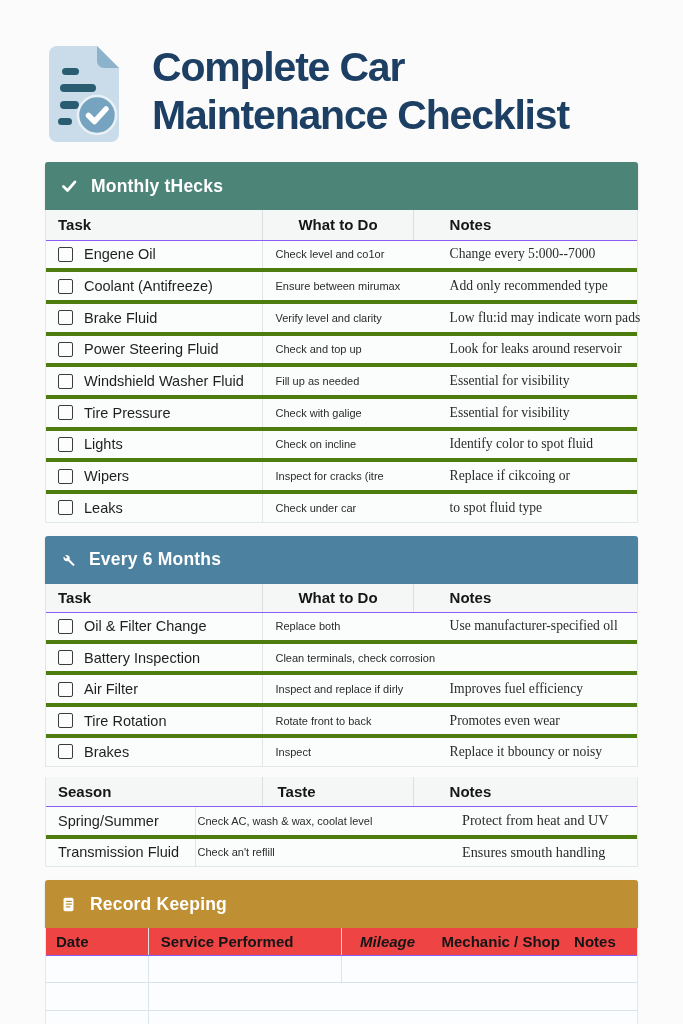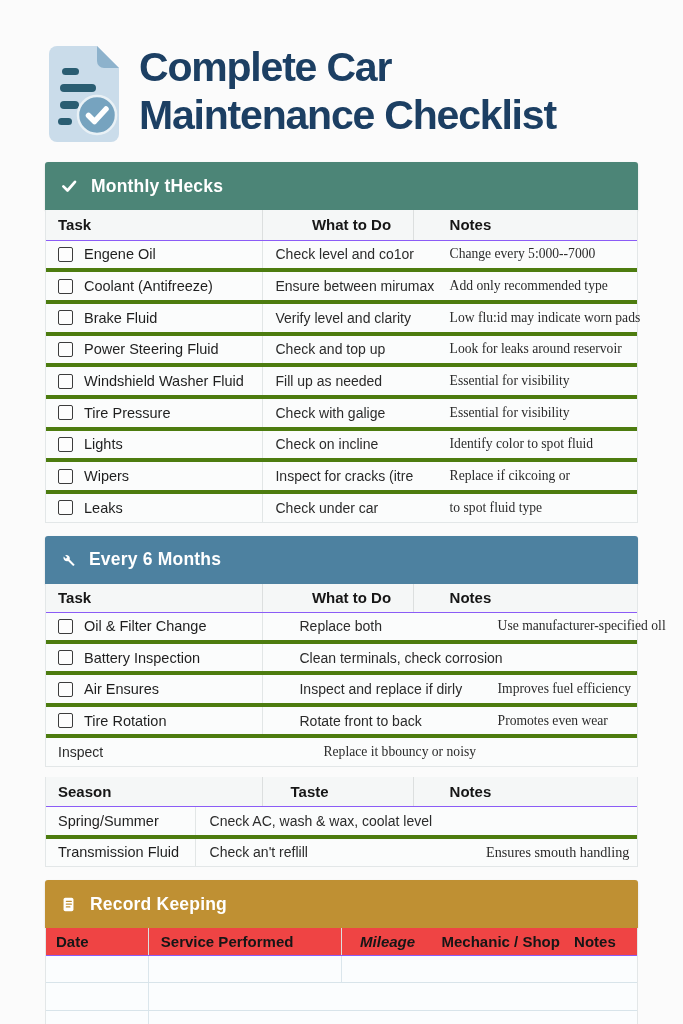--- a/index.html
+++ b/index.html
@@ -5,21 +5,21 @@
   html,body{margin:0;padding:0;}
   body{
     width:683px;height:1024px;overflow:hidden;
     background:#fbfbfb;
     font-family:"Liberation Sans", sans-serif;
     color:#222;
     position:relative;
   }
   
   .page-header{
-    display:flex;align-items:flex-start;gap:14px;
+    display:flex;align-items:flex-start;gap:27px;
     padding:42px 45px 0 45px;height:131px;box-sizing:border-box;
   }
   .doc-icon{width:80px;height:102px;flex:0 0 auto;}
   h1{
     margin:2px 0 0 0;
     font-size:41px;line-height:1.17;letter-spacing:-1.2px;
     font-weight:bold;color:#1c3f63;
   }
   
   .sections{padding:0 45px;}
@@ -42,39 +42,39 @@
   .cols5{grid-template-columns:17.4% 32.7% 14.8% 23.1% 12%;}
   .row.head{
     background:#f5f7f7;border-bottom:1px solid #8b5cf6;
     font-weight:bold;font-size:15px;color:#161616;height:29.5px;
   }
   .sec-six-months .row.head{height:28px;}
   .sec-record .row.head{height:27px;background:#ef4444;}
   .cell{padding-left:12px;white-space:nowrap;overflow:visible;}
   .row.head .hc0{border-right:1px solid #dcdfdf;height:100%;display:flex;align-items:center;}
   .row.head .hc1{border-right:1px solid #dcdfdf;height:100%;display:flex;align-items:center;}
-  .cols3.head .hc1{justify-content:center;padding-left:0;margin-left:27px;}
+  .cols3.head .hc1{justify-content:center;padding-left:0;}
   .cols3.head .hc2{padding-left:36px;}
-  .sec-seasonal .cols3.head .hc1{justify-content:flex-start;}
+  .sec-seasonal .cols3.head .hc1{justify-content:flex-start;padding-left:14px;}
   .sec-record .head .hc0{padding-left:10px;}
   .sec-record .head .hc2{padding-left:18px;font-style:italic;}
   .sec-record .head .hc3{padding-left:12px;}
   .sec-record .head .hc4{padding-left:8px;border-right:none;}
   
   .row.body{border-bottom:4px solid #4d7c0f;background:#fbfcfc;}
   .tbl .row.body:last-child{border-bottom:none;}
   .sec-monthly .row.body{height:27.7px;}
-  .sec-six-months .row.body{height:27.4px;gap:24px;}
-  .sec-seasonal .row.body{height:27.5px;gap:12px;}
+  .sec-six-months .row.body{height:27.4px;}
+  .sec-seasonal .row.body{height:27.5px;}
   .row.body .c1{
     border-right:1px solid #e2e6e6;height:100%;
     display:flex;align-items:center;
     font-size:14.5px;color:#1f1f1f;
   }
-  .row.body .c2{font-size:14px;color:#2b2b2b;}
+  .row.body .c2{font-size:11px;color:#2b2b2b;}
   .row.body .c3{font-size:13.6px;color:#2b2b2b;padding-left:36px;font-family:Liberation Serif, serif;}
   .sec-seasonal .row.body{grid-template-columns:25.3% 43.4% 31.3%;}
   .sec-seasonal .row.body .c2{padding-left:2px;}
   .sec-seasonal .row.body .c3{padding-left:10px;font-size:14.2px;}
   .cb{
     width:13px;height:13px;flex:0 0 auto;
     border:1.6px solid #3c3c3c;border-radius:2px;
     margin-right:11px;background:#fdfdfd;
   }
   
@@ -222,51 +222,56 @@
           <div class="cell c1">
             <span class="cb"></span>
             <span class="task-label">Battery Inspection</span>
           </div>
           <div class="cell c2">Clean terminals, check corrosion</div>
           <div class="cell c3"></div>
         </div>
         <div class="row body cols3">
           <div class="cell c1">
             <span class="cb"></span>
-            <span class="task-label">Air Ensures</span>
+            <span class="task-label">Air Filter</span>
           </div>
           <div class="cell c2">Inspect and replace if dirly</div>
           <div class="cell c3">Improves fuel efficiency</div>
         </div>
         <div class="row body cols3">
           <div class="cell c1">
             <span class="cb"></span>
             <span class="task-label">Tire Rotation</span>
           </div>
           <div class="cell c2">Rotate front to back</div>
           <div class="cell c3">Promotes even wear</div>
         </div>
         <div class="row body cols3">
+          <div class="cell c1">
+            <span class="cb"></span>
+            <span class="task-label">Brakes</span>
+          </div>
           <div class="cell c2">Inspect</div>
           <div class="cell c3">Replace it bbouncy or noisy</div>
         </div>
       </div>
     </section>
     <section class="sec sec-seasonal" style="--bar: #1e4d73;">
       <div class="tbl">
         <div class="row head cols3">
           <div class="cell hc hc0">Season</div>
           <div class="cell hc hc1">Taste</div>
           <div class="cell hc hc2">Notes</div>
         </div>
         <div class="row body cols3">
           <div class="cell c1">
             <span class="task-label">Spring/Summer</span>
           </div>
           <div class="cell c2">Cneck AC, wash &amp; wax, coolat level</div>
+          <div class="cell c3">Protect from heat and UV</div>
         </div>
         <div class="row body cols3">
           <div class="cell c1">
             <span class="task-label">Transmission Fluid</span>
           </div>
           <div class="cell c2">Check an't reflill</div>
           <div class="cell c3">Ensures smouth handling</div>
         </div>
       </div>
     </section>

